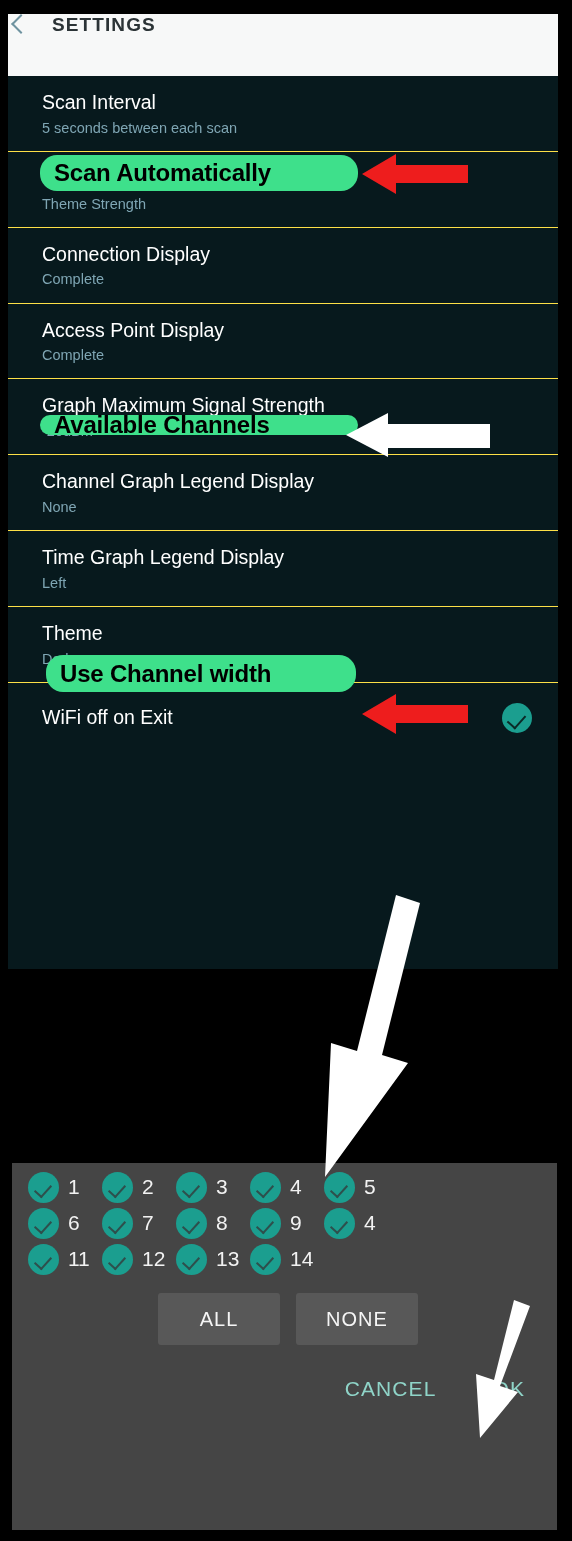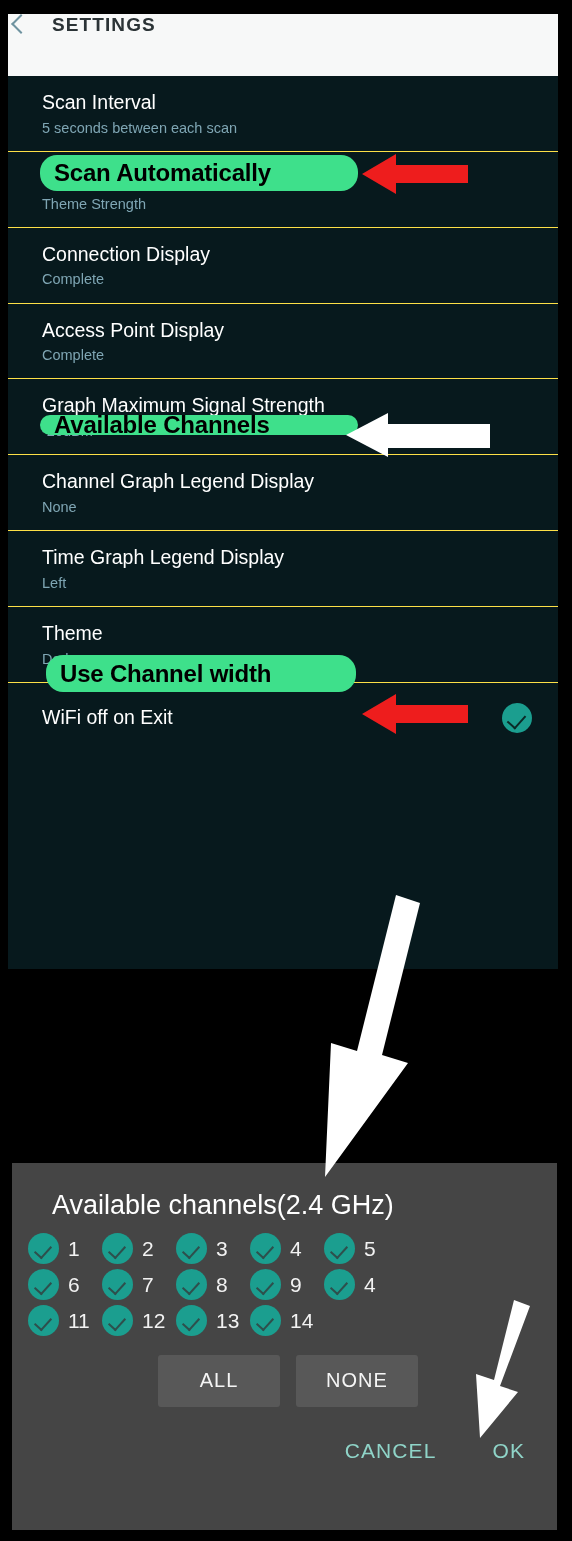--- a/index.html
+++ b/index.html
@@ -190,21 +190,20 @@
 
   <svg class="arrow" style="left:300px; top:895px;" width="130" height="285" viewBox="0 0 130 285">
     <path d="M96 0 L120 8 L82 160 L108 168 L25 282 L31 148 L57 156 Z" fill="#ffffff"></path>
   </svg>
 
   <svg class="arrow" style="left:456px; top:1300px;" width="80" height="140" viewBox="0 0 80 140">
     <path d="M58 0 L74 6 L44 86 L62 92 L24 138 L20 74 L38 80 Z" fill="#ffffff"></path>
   </svg>
 
   <div class="dialog">
-    <div class="dlg-title">Available channels(2.4 GHz)</div>
 
     <div class="ch-grid">
 
       <div class="ch-row">
         <div class="ch-item">
           <span class="ch-box"></span>
           <span class="ch-num">1</span>
         </div>
         <div class="ch-item">
           <span class="ch-box"></span>

